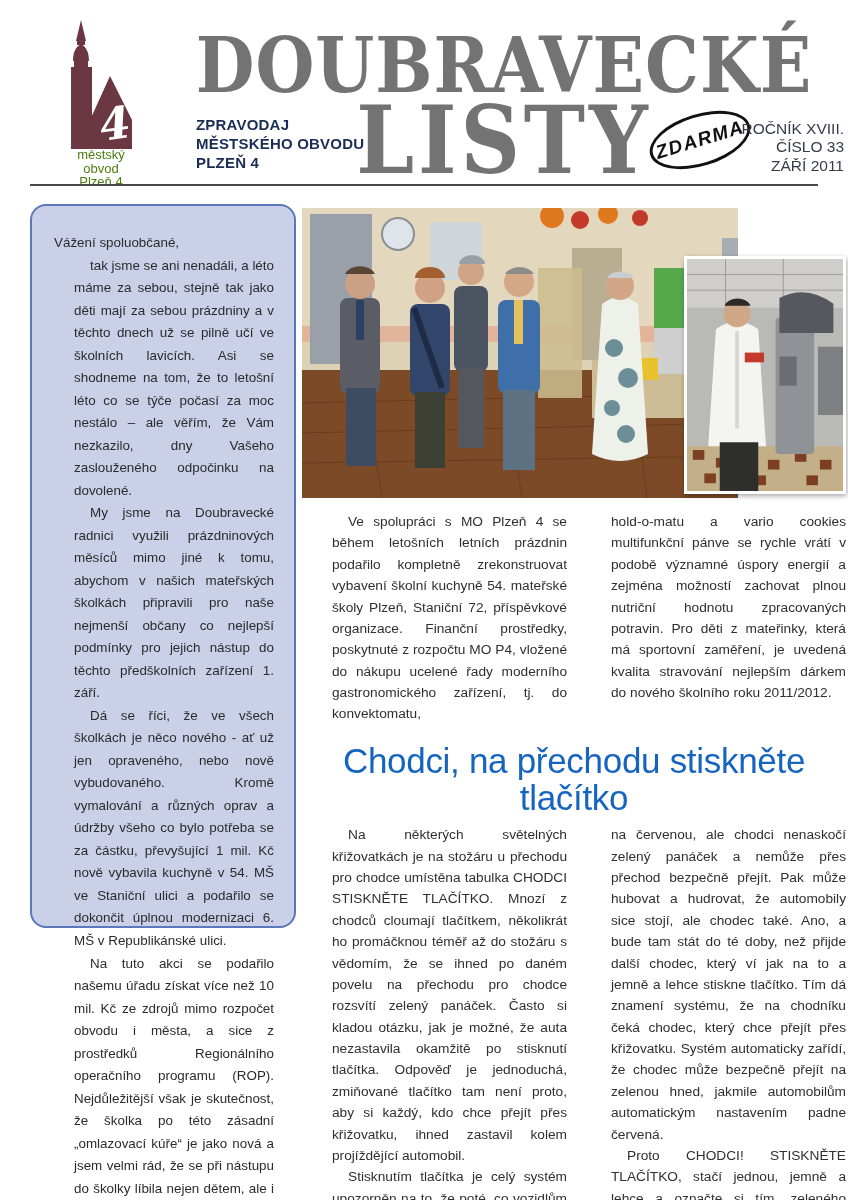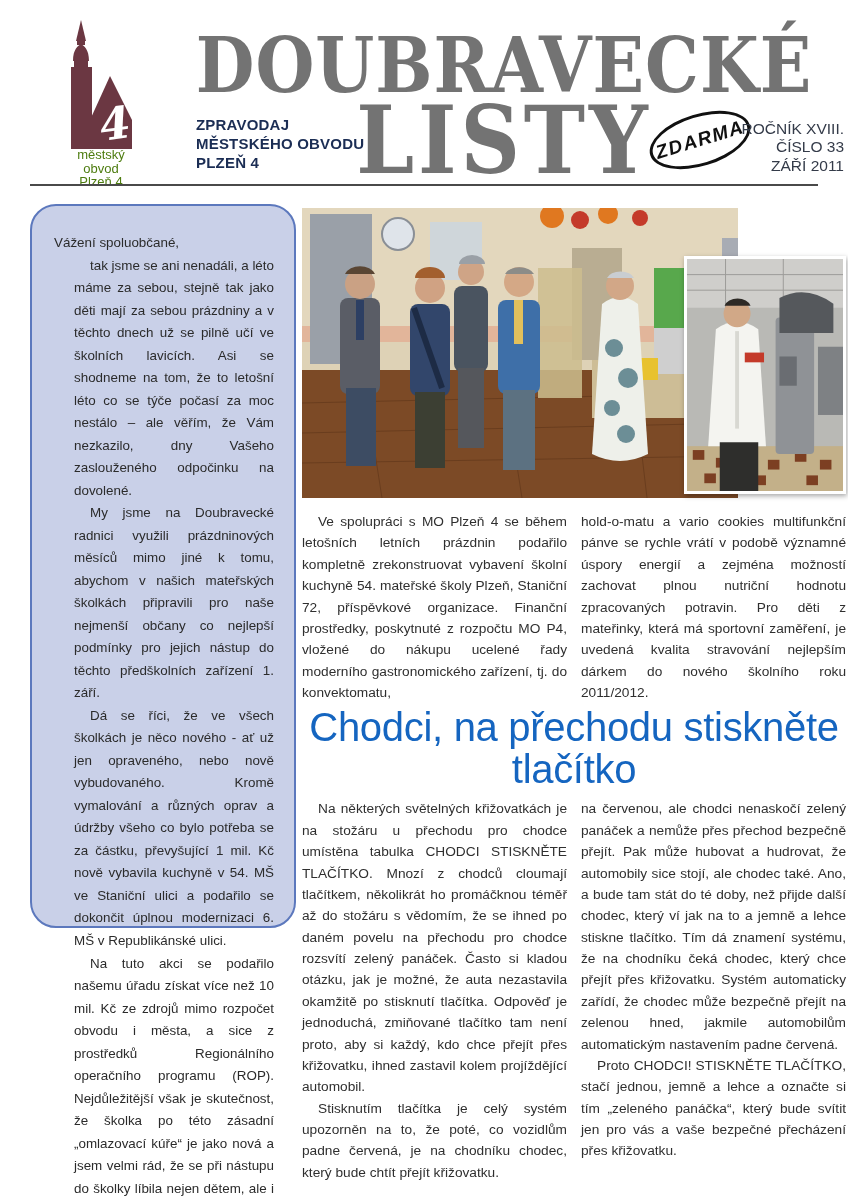--- a/index.html
+++ b/index.html
@@ -21,39 +21,39 @@
   .zdarma { position:absolute; left:648px; top:114px; width:104px; height:52px;
             border:3px solid #111; border-radius:50%; transform:rotate(-17deg);
             display:flex; align-items:center; justify-content:center;
             font-size:19px; font-weight:bold; font-style:italic; letter-spacing:1.5px; color:#111; background:#fff; }
   .issue { position:absolute; right:4px; top:120px; width:118px; text-align:right;
            font-size:15.5px; line-height:1.18; color:#343b49; }
   .mast-rule { position:absolute; left:30px; top:184px; width:788px; height:2px; background:#4a4a4a; }
 
   
   .sidebar { position:absolute; left:30px; top:204px; width:266px; height:724px;
-             background:#c9d0e8; border:2px solid #5c78bd; border-radius:26px;
+             background:#c9d0e8; border:2px solid #5c78bd; border-radius:16px;
              padding:26px 20px 16px 22px; }
   .sidebar p { font-size:13.4px; line-height:1.68; text-align:justify; color:#2b2b2b; }
   .sidebar p.indent { text-indent:16px;margin-left:20px; }
   .sidebar .salutation { text-align:left; }
 
   
   .main { position:absolute; left:302px; top:200px; width:544px; }
   .h-blue { color:#1565c0; font-weight:normal; }
   .headline1 { text-align:center; font-size:30.5px; line-height:1.1; letter-spacing:.2px; }
   .photo-wrap { position:relative; margin-top:8px; height:295px; }
   .main-photo { position:absolute; left:0; top:0; width:436px; height:290px; }
   .inset-photo { position:absolute; left:382px; top:48px; width:162px; height:238px;
                  border:3px solid #fff; box-shadow:1px 2px 5px rgba(0,0,0,.35); }
   .cols { display:flex; gap:14px; margin-top:8px; }
   .col { flex:1; font-size:13.7px; line-height:1.56; text-align:justify; color:#2f2f2f; }
-  .col p { text-indent:16px; }
+  .col p { text-indent:16px;margin-left:30px; }
   .col p.noindent { text-indent:0; }
-  .headline2 { margin-top:3px; text-align:center; font-size:40px; line-height:1.05; letter-spacing:-.3px; }
+  .headline2 { margin-top:18px; text-align:center; font-size:35px; line-height:1.05; letter-spacing:-.3px; }
 
   
   .footer-bar { position:absolute; left:28px; top:1161px; width:792px; height:26px;
                 background:#c4cadd; display:flex; align-items:center; justify-content:center; }
   .footer-bar span { font-size:15.5px; font-weight:bold; letter-spacing:6px; color:#2f5cb0; }
 </style>
 </head>
 <body>
 
 <div class="page">

